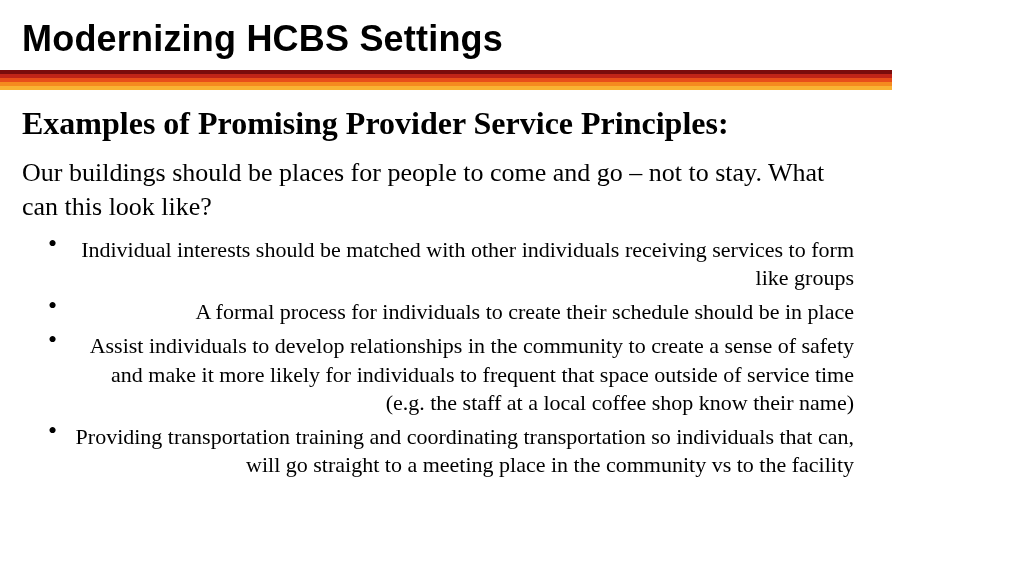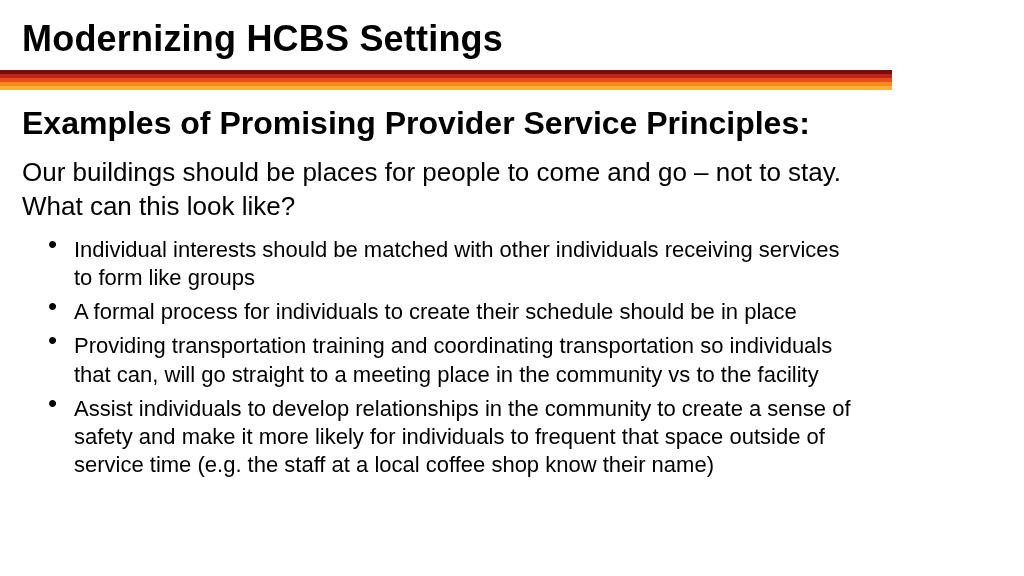--- a/index.html
+++ b/index.html
@@ -6,35 +6,36 @@
   html, body { width: 1024px; height: 576px; background: #fff; font-family: Arial, Helvetica, sans-serif; color: #000; }
   .slide { width: 892px; height: 576px; position: relative; }
   .title {
     font-weight: 700;
     font-size: 36px;
     padding: 18px 22px 10px 22px;
     letter-spacing: 0.2px;
   }
   .stripe-bar { width: 100%; }
   .stripe { height: 4px; width: 100%; }
-  .content { padding: 14px 38px 0 22px; }
+  .content { padding: 14px 38px 0 22px; font-family: Liberation Serif, serif; }
   .subtitle {
     font-weight: 700;
     font-size: 32px;
     line-height: 1.2;
     margin-bottom: 14px;
   }
   .lead {
     font-size: 26px;
     line-height: 1.28;
     margin-bottom: 13px;
   }
   ul.bullets {
     list-style: none;
     padding-left: 52px;
+    text-align: right;
   }
   ul.bullets li {
     position: relative;
     font-size: 22px;
     line-height: 1.28;
     margin-bottom: 6px;
     padding-left: 0;
   }
   ul.bullets li::before {
     content: "•";
@@ -58,17 +59,17 @@
     <div class="stripe" style="background:#f58a1f"></div>
     <div class="stripe" style="background:#f9b233"></div>
   </div>
 
   <div class="content">
     <h2 class="subtitle">Examples of Promising Provider Service Principles:</h2>
     <p class="lead">Our buildings should be places for people to come and go – not to stay.  What can this look like?</p>
     <ul class="bullets">
       <li>Individual interests should be matched with other individuals receiving services to form like groups</li>
       <li>A formal process for individuals to create their schedule should be in place</li>
+      <li>Assist individuals to develop relationships in the community to create a sense of safety and make it more likely for individuals to frequent that space outside of service time (e.g. the staff at a local coffee shop know their name)</li>
       <li>Providing transportation training and coordinating transportation so individuals that can, will go straight to a meeting place in the community vs to the facility</li>
-      <li>Assist individuals to develop relationships in the community to create a sense of safety and make it more likely for individuals to frequent that space outside of service time (e.g. the staff at a local coffee shop know their name)</li>
     </ul>
   </div>
 </div>
 
 </body></html>

